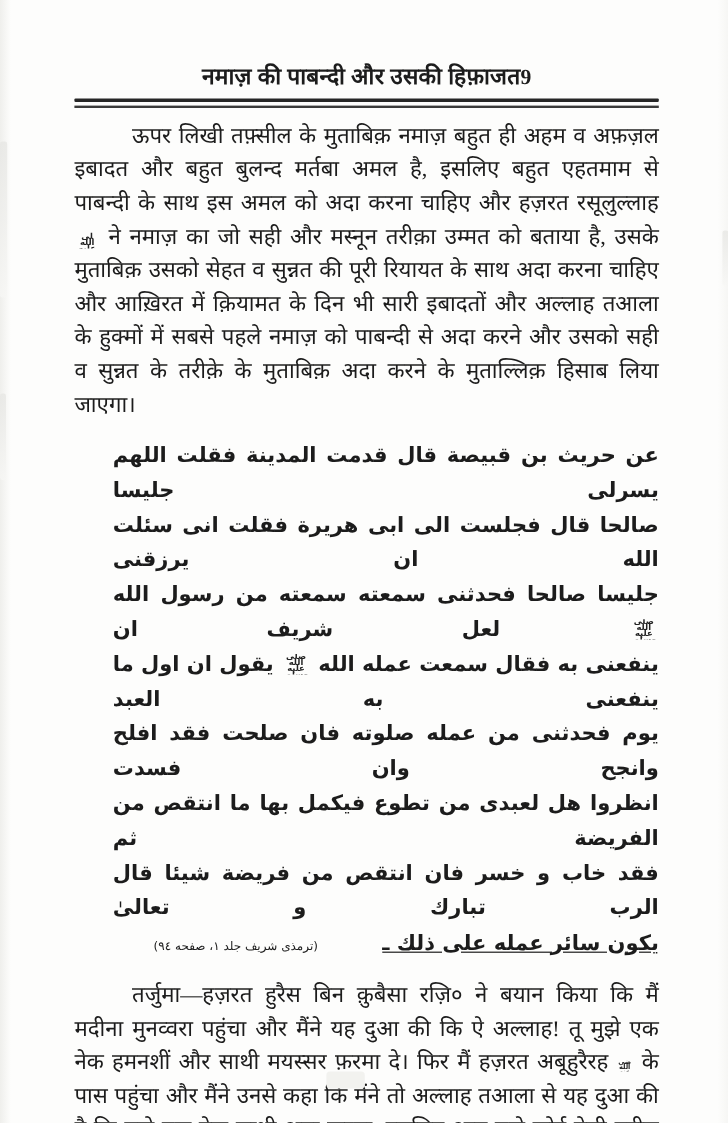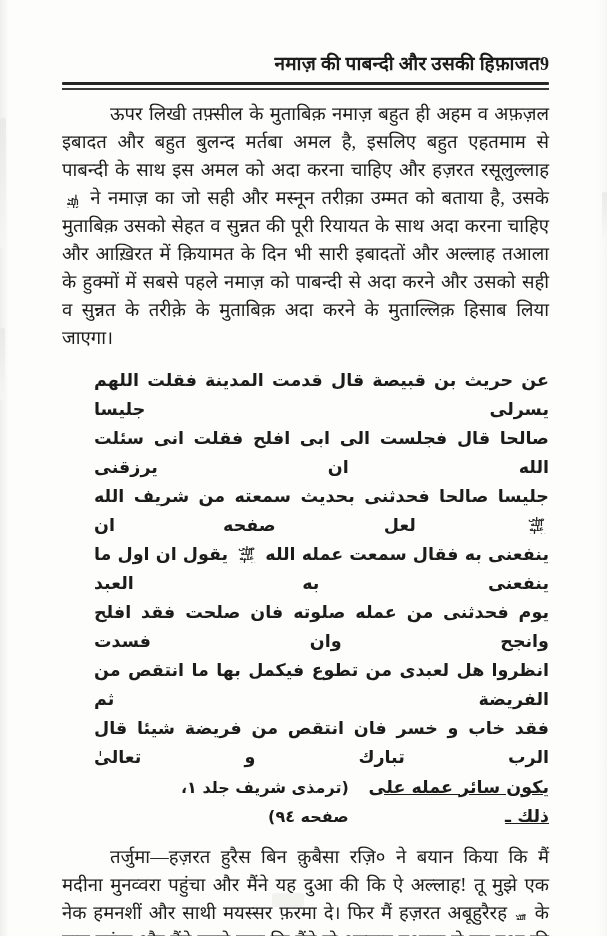--- a/index.html
+++ b/index.html
@@ -8,21 +8,21 @@
     width:607px;height:936px;
     margin:0 auto;
     background:#fdfdfc;
     background-image:linear-gradient(90deg,#efefec 0px,#fdfdfc 9px,#fdfdfc 598px,#f6f6f4 607px);
     color:#1c1c1c;
     font-family:"Liberation Serif","DejaVu Serif",serif;
     overflow:hidden;
   }
   .content{padding:50px 58px 0 62px;}
   
-  .page-header{display:flex;justify-content:flex-end;align-items:baseline;}
+  .page-header{display:flex;justify-content:center;align-items:baseline;}
   .chapter-title{margin:0;font-size:19px;font-weight:700;letter-spacing:.2px;}
   .page-number{font-size:18px;font-weight:700;}
   .rule1{height:3px;background:#262626;margin-top:6px;border-radius:1px;}
   .rule2{height:1.5px;background:#3a3a3a;margin-top:3px;}
   
   .body-para{
     margin:10px 0 0 0;
     font-size:18.5px;line-height:28px;
     text-align:justify;text-indent:48px;
     word-spacing:1px;
@@ -33,21 +33,21 @@
     direction:rtl;
     font-family:"DejaVu Sans","Liberation Sans",sans-serif;
     font-weight:700;
     font-size:17.5px;line-height:29px;
   }
   .ar-line{text-align:justify;text-align-last:justify;}
   .ar-last-row{
     display:flex;direction:ltr;justify-content:space-between;
     align-items:baseline;padding-left:34px;margin-top:1px;
   }
-  .ar-cite{font-size:16px;font-weight:700;direction:rtl;}
+  .ar-cite{font-size:10px;font-weight:400;direction:rtl;}
   .ar-last{direction:rtl;text-decoration:underline;}
   
   .seal{
     display:inline-block;width:21px;height:17px;overflow:hidden;
     font-family:"DejaVu Sans",sans-serif;font-weight:700;
     font-size:7px;line-height:5px;text-align:center;direction:rtl;
     vertical-align:-4px;white-space:normal;word-break:break-word;
     color:#222;
   }
   .seal.ra{width:14px;height:13px;font-size:5.5px;line-height:4px;vertical-align:-2px;}
@@ -74,22 +74,22 @@
       <h1 class="chapter-title">नमाज़ की पाबन्दी और उसकी हिफ़ाजत</h1>
       <span class="page-number">9</span>
     </header>
     <div class="rule1"></div>
     <div class="rule2"></div>
 
     <p class="body-para"><span>ऊपर लिखी तफ़्सील के मुताबिक़ नमाज़ बहुत ही अहम व अफ़ज़ल इबादत और बहुत बुलन्द मर्तबा अमल है, इसलिए बहुत एहतमाम से पाबन्दी के साथ इस अमल को अदा करना चाहिए और हज़रत रसूलुल्लाह </span><span class="seal">صلى الله عليه وسلم</span><span> ने नमाज़ का जो सही और मस्नून तरीक़ा उम्मत को बताया है, उसके मुताबिक़ उसको सेहत व सुन्नत की पूरी रियायत के साथ अदा करना चाहिए और आख़िरत में क़ियामत के दिन भी सारी इबादतों और अल्लाह तआला के हुक्मों में सबसे पहले नमाज़ को पाबन्दी से अदा करने और उसको सही व सुन्नत के तरीक़े के मुताबिक़ अदा करने के मुताल्लिक़ हिसाब लिया जाएगा।</span></p>
 
     <div class="arabic-block">
       <div class="ar-line">عن حريث بن قبيصة قال قدمت المدينة فقلت اللهم يسرلى جليسا</div>
-      <div class="ar-line">صالحا قال فجلست الى ابى افلح فقلت انى سئلت الله ان يرزقنى</div>
-      <div class="ar-line"><span>جليسا صالحا فحدثنى بحديث سمعته من شريف الله </span><span class="seal">صلى الله عليه وسلم</span><span> لعل صفحه ان</span></div>
+      <div class="ar-line">صالحا قال فجلست الى ابى هريرة فقلت انى سئلت الله ان يرزقنى</div>
+      <div class="ar-line"><span>جليسا صالحا فحدثنى سمعته سمعته من رسول الله </span><span class="seal">صلى الله عليه وسلم</span><span> لعل شريف ان</span></div>
       <div class="ar-line"><span>ينفعنى به فقال سمعت عمله الله </span><span class="seal">صلى الله عليه وسلم</span><span> يقول ان اول ما ينفعنى به العبد</span></div>
       <div class="ar-line">يوم فحدثنى من عمله صلوته فان صلحت فقد افلح وانجح وان فسدت</div>
       <div class="ar-line">انظروا هل لعبدى من تطوع فيكمل بها ما انتقص من الفريضة ثم</div>
       <div class="ar-line">فقد خاب و خسر فان انتقص من فريضة شيئا قال الرب تبارك و تعالىٰ</div>
       <div class="ar-last-row">
         <span class="ar-cite">(ترمذى شريف جلد ١، صفحه ٩٤)</span>
         <span class="ar-last">يكون سائر عمله على ذلك ـ</span>
       </div>
     </div>
 

